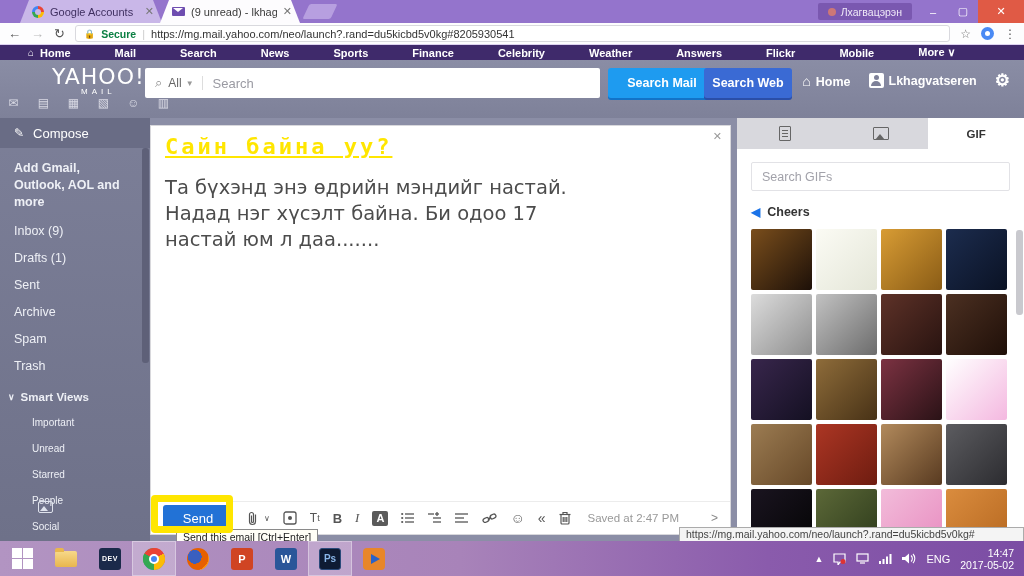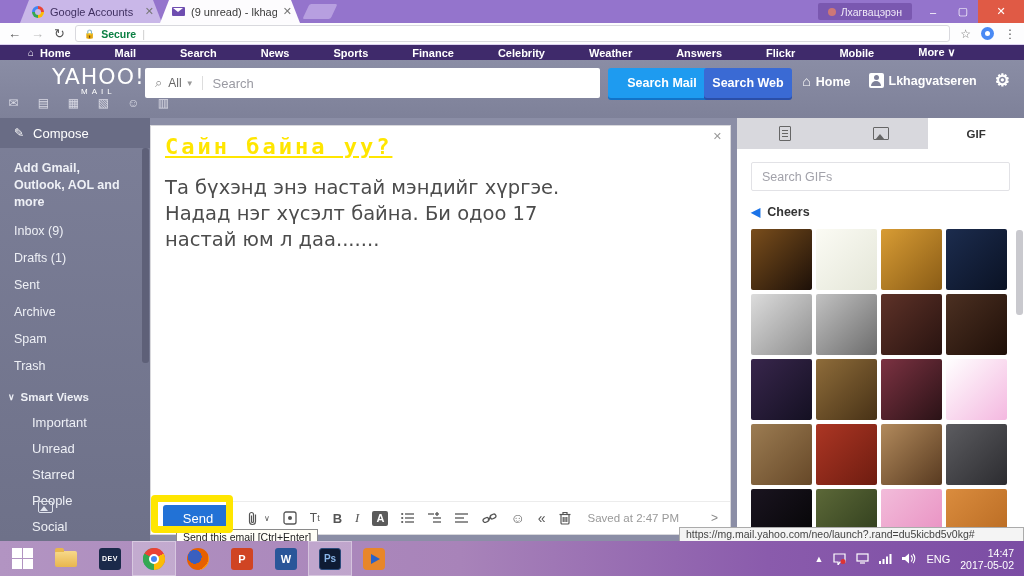--- a/index.html
+++ b/index.html
@@ -75,21 +75,21 @@
   
   .sidebar { position:absolute; left:0; top:118px; width:150px; height:423px; background:linear-gradient(#7c7f98,#6e7189); color:#eef0f6; }
   .compose-bar { height:30px; background:#696c85; display:flex; align-items:center; gap:9px; padding-left:14px; font-size:13px; color:#fff; }
   .compose-bar .pencil { font-size:12px; }
   .side-scroll { position:absolute; right:1px; top:30px; width:7px; height:215px; background:#5e6078; border-radius:3px; }
   .side-list { padding:12px 0 0 14px; font-size:12.5px; line-height:17px; }
   .side-add { font-weight:bold; margin-bottom:12px; width:110px; }
   .side-item { margin-bottom:10px; }
   .side-sec { margin:14px 0 8px -6px; font-weight:bold; font-size:11.5px; display:flex; gap:6px; align-items:center; }
   .side-sec .ch { font-size:9px; }
-  .side-sub { margin:0 4px 9px 18px; font-size:13px; }
+  .side-sub { margin:0 4px 9px 18px; font-size:10px; }
   .photos-ic { position:absolute; left:38px; bottom:28px; width:15px; height:12px; border:1px solid #dfe2ec; border-radius:2px; }
   .photos-ic::after { content:""; position:absolute; left:1px; bottom:1px; border-left:4px solid transparent; border-right:4px solid transparent; border-bottom:5px solid #dfe2ec; }
 
   
   .compose { position:absolute; left:150px; top:125px; width:581px; height:410px; background:#fff; border:1px solid #d8d8dc; }
   .to-row { height:28px; display:flex; align-items:center; padding:0 14px; font-size:12.5px; border-bottom:1px solid #eee; }
   .to-label { color:#3b7dd8; margin-right:10px; }
   .redacted { display:inline-block; width:56px; height:10px; background:#9a9aa0; border-radius:2px; filter:blur(2px); opacity:.55; margin-right:1px; }
   .to-domain { color:#444; }
   .ccbcc { margin-left:auto; color:#8a8a90; font-size:11px; }
@@ -187,20 +187,21 @@
 </div>
 
 <div class="toolbar">
   <span class="navbtn">←</span>
   <span class="navbtn disabled">→</span>
   <span class="navbtn">↻</span>
   <div class="omnibox">
     <span class="lock">🔒</span>
     <span class="secure">Secure</span>
     <span class="omni-sep">|</span>
+    <span class="url-text">https://mg.mail.yahoo.com/neo/launch?.rand=du5kicbd5v0kg#8205930541</span>
   </div>
   <span class="star">☆</span>
   <span class="ext-icon"></span>
   <span class="dots">⋮</span>
 </div>
 
 <div class="ynav">
   <span class="house">⌂</span>
 
     <span class="ynav-item">Home</span>
@@ -301,21 +302,21 @@
 
   </div>
   <div class="photos-ic"></div>
 </div>
 
 <div class="compose">
   <span class="x-close">✕</span>
   <div class="body">
     <div class="body-heading" style="color: rgb(255, 230, 0); text-decoration: underline;">Сайн байна уу?</div>
 
-      <div class="body-line">Та бүхэнд энэ настай мэндийг хүргэе.</div>
+      <div class="body-line">Та бүхэнд энэ өдрийн мэндийг настай.</div>
 
       <div class="body-line">Надад нэг хүсэлт байна. Би одоо 17</div>
 
       <div class="body-line">настай юм л даа.......</div>
 
   </div>
   <div class="compose-toolbar">
     <button class="send-btn">Send</button>
     <span class="tb-ic">
       <svg width="13" height="15" viewBox="0 0 13 15">

